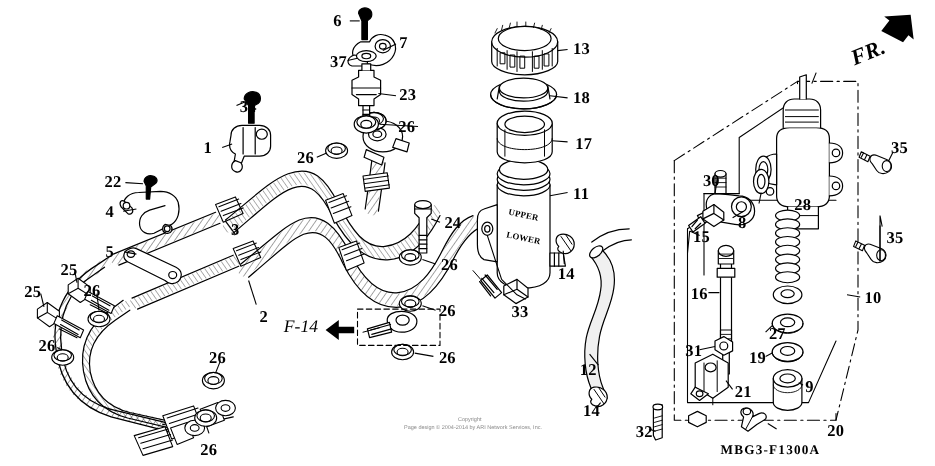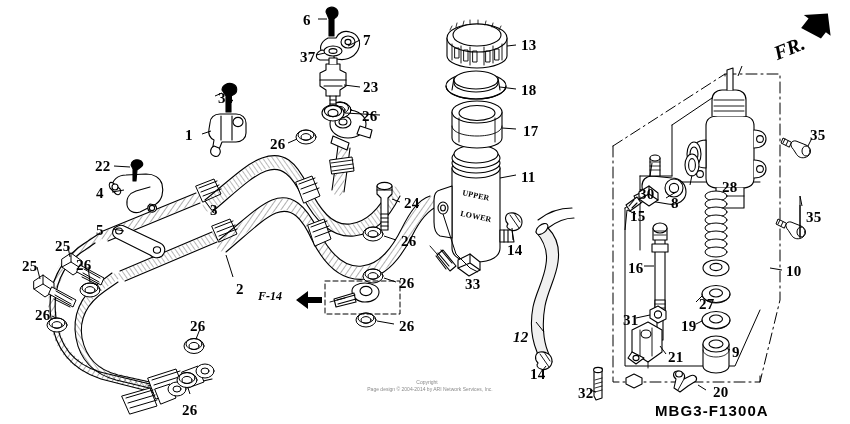--- a/index.html
+++ b/index.html
@@ -4,31 +4,31 @@
 <style>
   html,body{margin:0;padding:0;background:#ffffff;}
   body{width:850px;height:424px;overflow:hidden;
        font-family:"Liberation Serif", serif;color:#000;}
   #sheet{position:relative;width:850px;height:424px;background:#fff;}
   svg.layer{position:absolute;left:0;top:0;width:850px;height:424px;}
   .lbl{position:absolute;font-family:"Liberation Serif", serif;
        font-size:15px;font-weight:700;color:#000;white-space:nowrap;
        letter-spacing:0.2px;line-height:1;}
   .lbl.sm{font-size:14px;}
-  .code{position:absolute;font-family:Liberation Sans, sans-serif;
-        font-size:15px;font-weight:700;letter-spacing:1.1px;}
+  .code{position:absolute;font-family:Liberation Serif, serif;
+        font-size:12px;font-weight:700;letter-spacing:1.1px;}
   .fr{position:absolute;font-family:"Liberation Serif", serif;
       font-size:20px;font-style:italic;font-weight:700;
       transform:rotate(-22deg);transform-origin:left bottom;}
   .cr{position:absolute;font-family:"Liberation Sans", sans-serif;
       font-size:5px;color:#8a8a8a;text-align:center;white-space:nowrap;}
   .cr2{position:absolute;font-family:"Liberation Sans", sans-serif;
        font-size:5px;color:#8a8a8a;text-align:center;white-space:nowrap;}
   .fref{position:absolute;font-family:"Liberation Serif", serif;
-        font-size:12px;font-style:italic;font-weight:700;}
+        font-size:16px;font-style:italic;font-weight:400;}
 </style>
 </head>
 <body>
 
 <div id="sheet">
 
   <svg class="layer" viewBox="0 0 850 424" xmlns="http://www.w3.org/2000/svg">
     <defs>
       <marker id="arrowblk" markerWidth="6" markerHeight="6" refX="5" refY="3" orient="auto">
         <path d="M0,0 L6,3 L0,6 Z" fill="#000"></path>
@@ -499,49 +499,49 @@
       <div class="lbl" style="left: 236px; top: 282px;">2</div>
       <div class="lbl" style="left: 210px; top: 203px;">3</div>
       <div class="lbl" style="left: 96px; top: 186px;">4</div>
       <div class="lbl" style="left: 96px; top: 223px;">5</div>
       <div class="lbl" style="left: 303px; top: 13px;">6</div>
       <div class="lbl" style="left: 363px; top: 33px;">7</div>
       <div class="lbl" style="left: 671px; top: 196px;">8</div>
       <div class="lbl" style="left: 732px; top: 345px;">9</div>
       <div class="lbl" style="left: 786px; top: 264px;">10</div>
       <div class="lbl" style="left: 521px; top: 170px;">11</div>
-      <div class="lbl" style="left: 513px; top: 330px; font-style: italic;">12</div>
+      <div class="lbl" style="left: 527px; top: 330px;">12</div>
       <div class="lbl" style="left: 521px; top: 38px;">13</div>
       <div class="lbl" style="left: 507px; top: 243px;">14</div>
       <div class="lbl" style="left: 530px; top: 367px;">14</div>
       <div class="lbl" style="left: 630px; top: 209px;">15</div>
       <div class="lbl" style="left: 628px; top: 261px;">16</div>
       <div class="lbl" style="left: 523px; top: 124px;">17</div>
       <div class="lbl" style="left: 521px; top: 83px;">18</div>
       <div class="lbl" style="left: 681px; top: 319px;">19</div>
-      <div class="lbl" style="left: 713px; top: 385px;">20</div>
+      <div class="lbl" style="left: 752px; top: 385px;">20</div>
       <div class="lbl" style="left: 668px; top: 350px;">21</div>
       <div class="lbl" style="left: 95px; top: 159px;">22</div>
       <div class="lbl" style="left: 363px; top: 80px;">23</div>
       <div class="lbl" style="left: 404px; top: 196px; text-align: right;">24</div>
       <div class="lbl" style="left: 55px; top: 239px;">25</div>
       <div class="lbl" style="left: 22px; top: 259px;">25</div>
       <div class="lbl" style="left: 76px; top: 258px;">26</div>
       <div class="lbl" style="left: 35px; top: 308px;">26</div>
       <div class="lbl" style="left: 190px; top: 319px;">26</div>
       <div class="lbl" style="left: 182px; top: 403px;">26</div>
       <div class="lbl" style="left: 270px; top: 137px;">26</div>
       <div class="lbl" style="left: 362px; top: 109px;">26</div>
       <div class="lbl" style="left: 401px; top: 234px;">26</div>
       <div class="lbl" style="left: 399px; top: 276px;">26</div>
       <div class="lbl" style="left: 399px; top: 319px;">26</div>
       <div class="lbl" style="left: 699px; top: 297px;">27</div>
       <div class="lbl" style="left: 686px; top: 180px; margin-left: 36px;">28</div>
       <div class="lbl" style="left: 300px; top: 50px;">37</div>
-      <div class="lbl" style="left: 639px; top: 158px; margin-top: 29px;">30</div>
+      <div class="lbl" style="left: 639px; top: 158px;">30</div>
       <div class="lbl" style="left: 623px; top: 313px;">31</div>
       <div class="lbl" style="left: 578px; top: 386px;">32</div>
       <div class="lbl" style="left: 465px; top: 277px;">33</div>
       <div class="lbl" style="left: 198px; top: 91px; margin-left: 20px;">34</div>
       <div class="lbl" style="left: 810px; top: 128px;">35</div>
       <div class="lbl" style="left: 806px; top: 210px;">35</div>
     </div>
 
   <div class="fref" style="left:258px;top:289px;">F-14</div>
 

